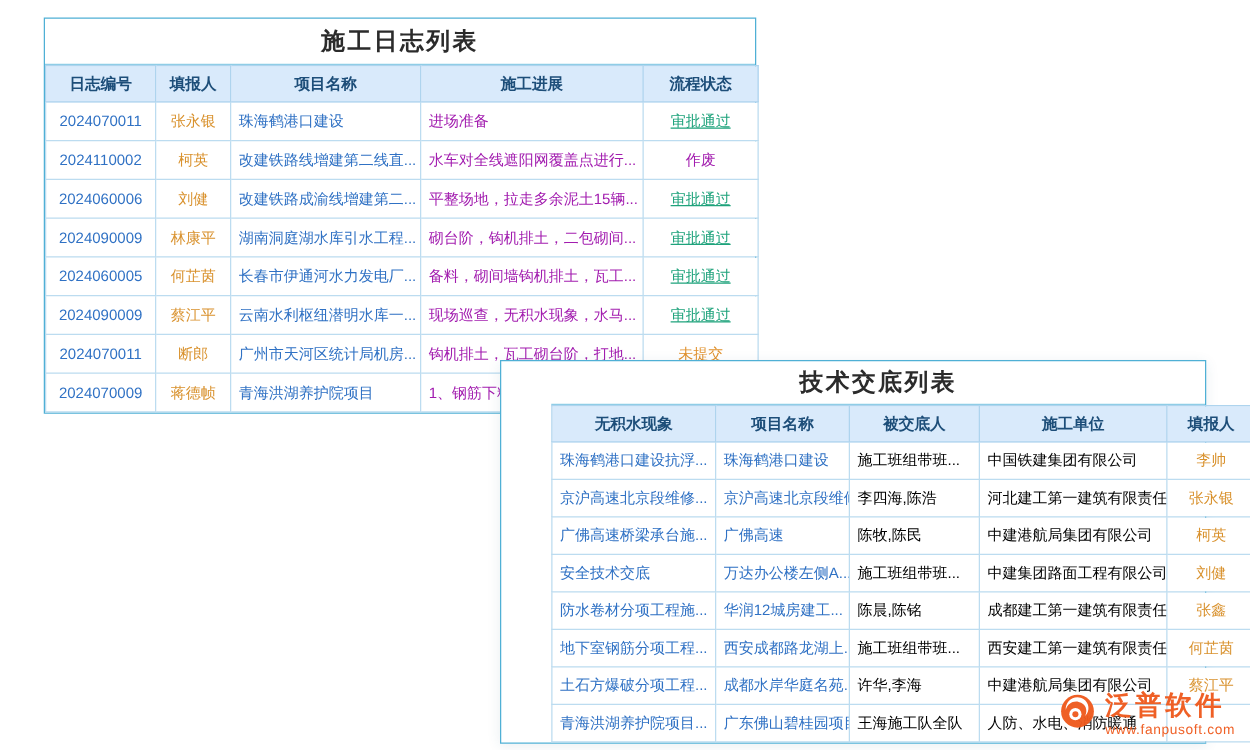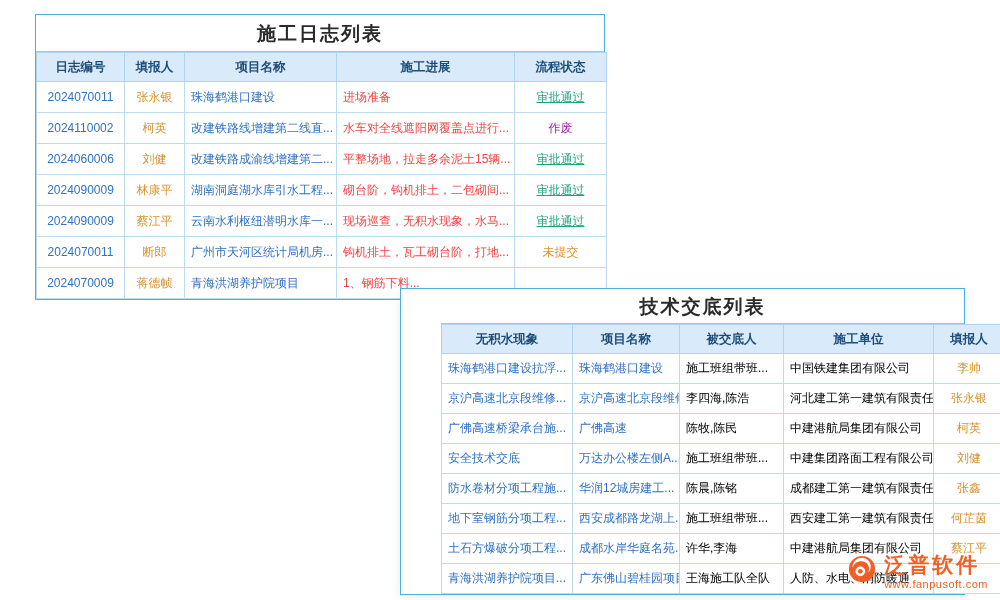--- a/index.html
+++ b/index.html
@@ -20,21 +20,21 @@
   
   #log-panel   { left:35px; top:14px; width:570px; }
   #log-panel .col-id       { width:88px; }
   #log-panel .col-reporter { width:60px; }
   #log-panel .col-project  { width:152px; }
   #log-panel .col-progress { width:178px; }
   #log-panel .col-status   { width:92px; }
   td.col-id       { color:#2f71c4; text-align:center; }
   td.col-reporter { color:#d9922e; text-align:center; }
   td.col-project  { color:#2f71c4; text-align:left; }
-  td.col-progress { color:#ef4444; text-align:left; }
+  td.col-progress { color:#a21caf; text-align:left; }
   td.col-status   { text-align:center; }
   td.st-approved    { color:#1fa37c; text-decoration:underline; }
   td.st-void        { color:#a21caf;margin-left:14px; }
   td.st-unsubmitted { color:#e0912d; }
 
   
   #disc-panel  { left:400px; top:288px; width:565px; box-shadow:0 2px 10px rgba(40,90,120,.10);padding-left:40px; }
   #disc-panel .panel-title { height:35px; line-height:35px; }
   #disc-panel th { height:29px; }
   #disc-panel td { height:30px; }
@@ -96,20 +96,27 @@
           <td class="col-reporter">刘健</td>
           <td class="col-project">改建铁路成渝线增建第二...</td>
           <td class="col-progress">平整场地，拉走多余泥土15辆...</td>
           <td class="col-status st-approved">审批通过</td>
         </tr>
         <tr>
           <td class="col-id">2024090009</td>
           <td class="col-reporter">林康平</td>
           <td class="col-project">湖南洞庭湖水库引水工程...</td>
           <td class="col-progress">砌台阶，钩机排土，二包砌间...</td>
+          <td class="col-status st-approved">审批通过</td>
+        </tr>
+        <tr>
+          <td class="col-id">2024060005</td>
+          <td class="col-reporter">何芷茵</td>
+          <td class="col-project">长春市伊通河水力发电厂...</td>
+          <td class="col-progress">备料，砌间墙钩机排土，瓦工...</td>
           <td class="col-status st-approved">审批通过</td>
         </tr>
         <tr>
           <td class="col-id">2024090009</td>
           <td class="col-reporter">蔡江平</td>
           <td class="col-project">云南水利枢纽潜明水库一...</td>
           <td class="col-progress">现场巡查，无积水现象，水马...</td>
           <td class="col-status st-approved">审批通过</td>
         </tr>
         <tr>

